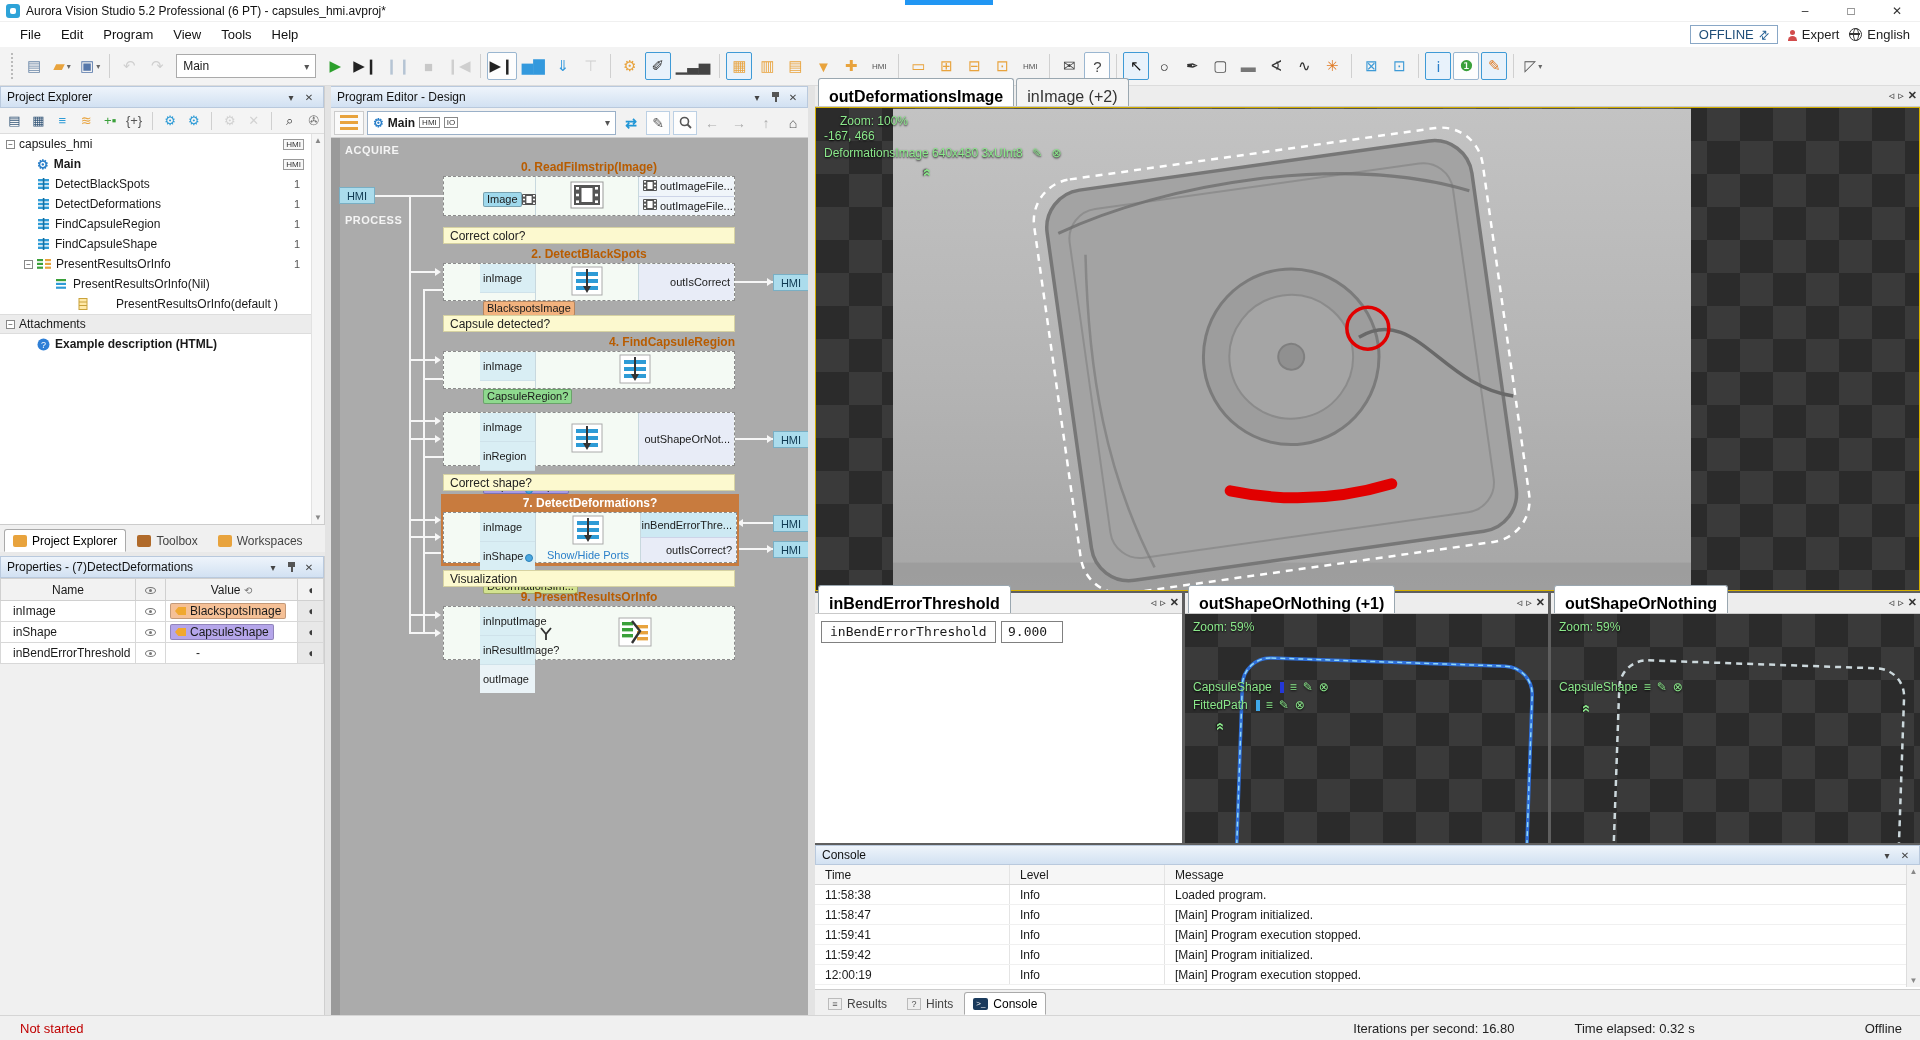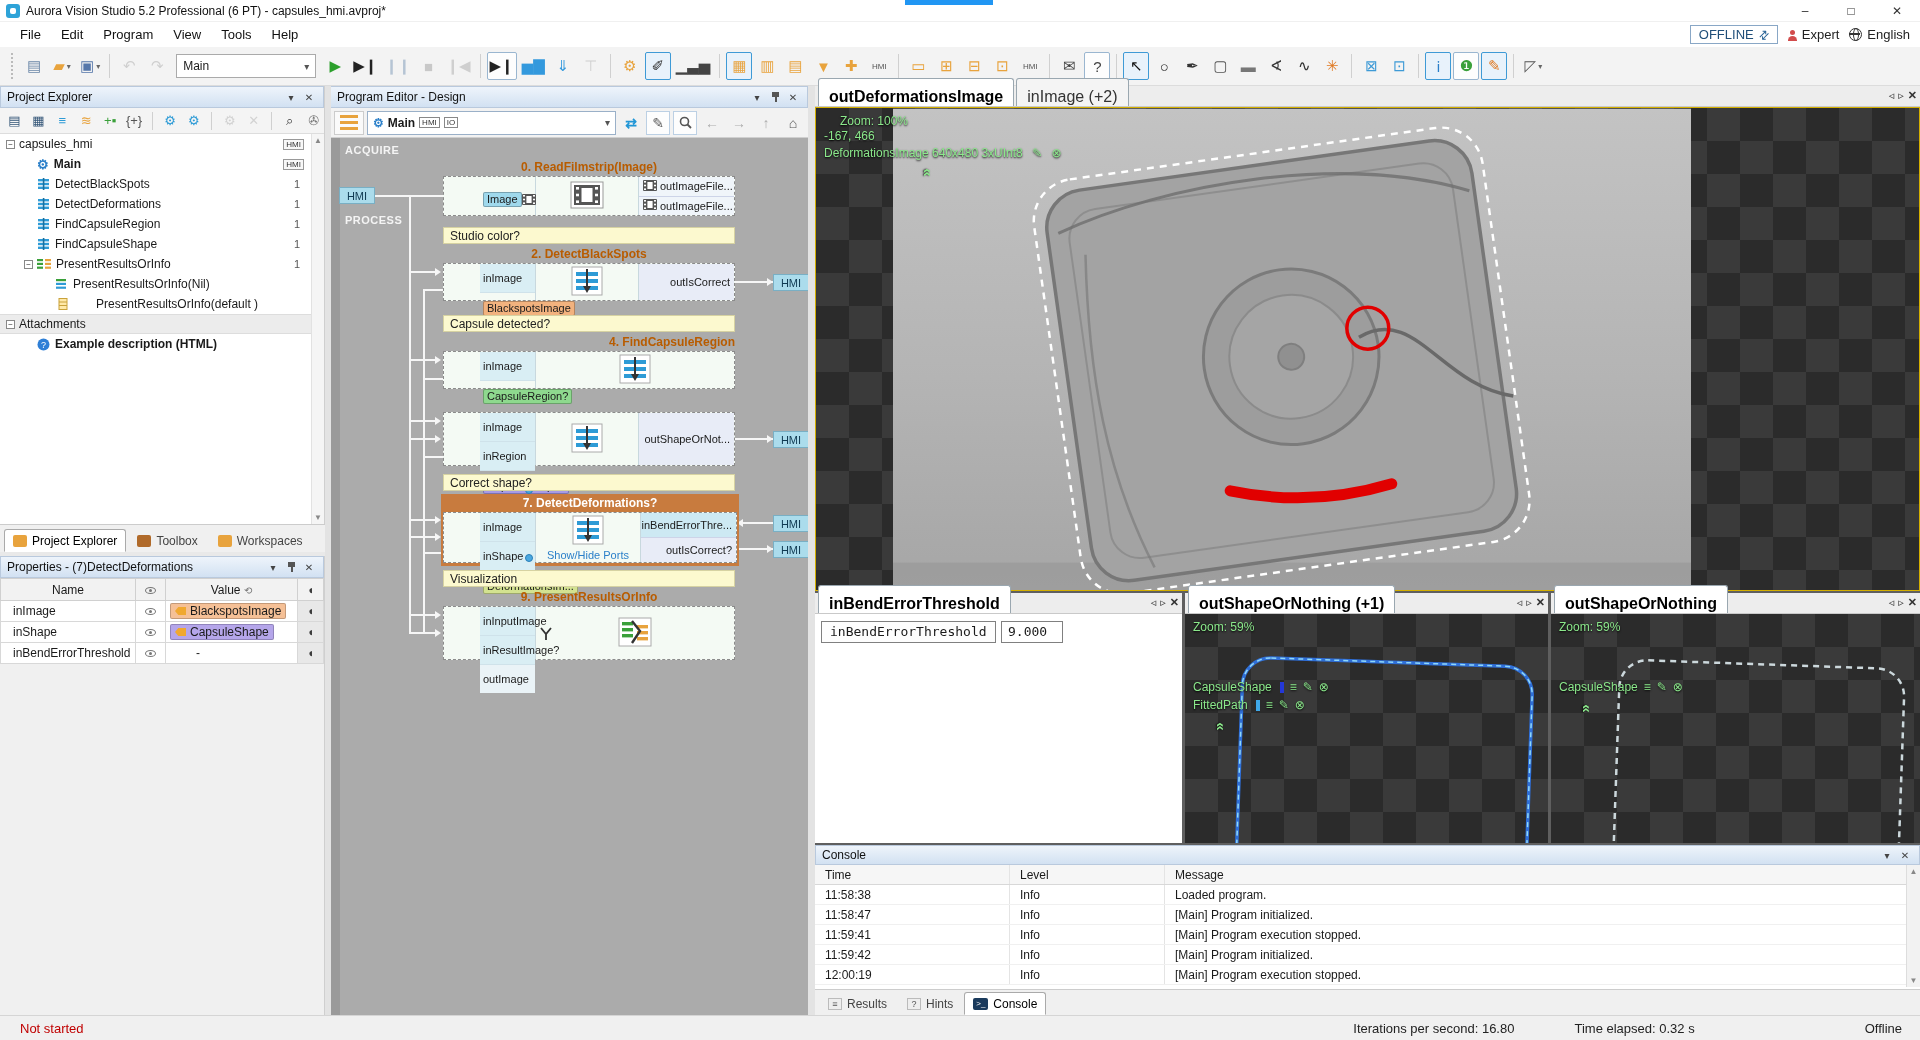--- a/index.html
+++ b/index.html
@@ -341,21 +341,21 @@
           <span style="width:13px;flex:0 0 auto;"></span>
           <span style="margin-right:5px;display:inline-flex;">
             <svg width="13" height="12" viewBox="0 0 13 12">
               <rect x="1" y="1" width="10" height="2.2" fill="#3aa03a"></rect>
               <rect x="1" y="4.8" width="10" height="2.2" fill="#2e9bd6"></rect>
               <rect x="1" y="8.6" width="10" height="2.2" fill="#2e9bd6"></rect>
             </svg>
           </span>
           <span style="white-space:nowrap;">PresentResultsOrInfo(Nil)</span>
         </div>
-        <div class="trow" style="padding-left: 22px; gap: 23px;">
+        <div class="trow" style="padding-left: 42px; gap: 23px;">
           <span style="width:13px;flex:0 0 auto;"></span>
           <span style="margin-right:5px;display:inline-flex;">
             <svg width="10" height="12" viewBox="0 0 10 12">
               <rect x="1" y="0.5" width="8" height="11" fill="#ffe9a8" stroke="#c9a23a"></rect>
               <line x1="1" y1="4" x2="9" y2="4" stroke="#c9a23a"></line>
               <line x1="1" y1="7.5" x2="9" y2="7.5" stroke="#c9a23a"></line>
             </svg>
           </span>
           <span style="white-space:nowrap;">PresentResultsOrInfo(default )</span>
         </div>
@@ -566,21 +566,21 @@
                   <rect x="1" y="8.4" width="2" height="1.6" fill="#fff"></rect>
                   <rect x="11" y="1" width="2" height="1.6" fill="#fff"></rect>
                   <rect x="11" y="4.7" width="2" height="1.6" fill="#fff"></rect>
                   <rect x="11" y="8.4" width="2" height="1.6" fill="#fff"></rect>
                   <rect x="4.4" y="2" width="5.2" height="7" fill="#fff"></rect>
                 </svg></span>
               <span>outImageFile...</span>
             </div>
           </div>
         </div>
-        <div class="comment" style="left: 112px; top: 89px; width: 292px;">Studio color?</div>
+        <div class="comment" style="left: 112px; top: 89px; width: 292px;">Correct color?</div>
         <div class="blk-title" style="left: 112px; top: 109px; width: 292px;">2. DetectBlackSpots</div>
         <div class="blk-body" style="width: 292px; height: 38px; left: 112px; top: 125px;">
           <div class="bleft">
             <div class="prow port">
               <span>inImage</span>
             </div>
             <div class="prow plain">
               <span class="pill" style="background:#f2b27e;">BlackspotsImage</span>
             </div>
           </div>

